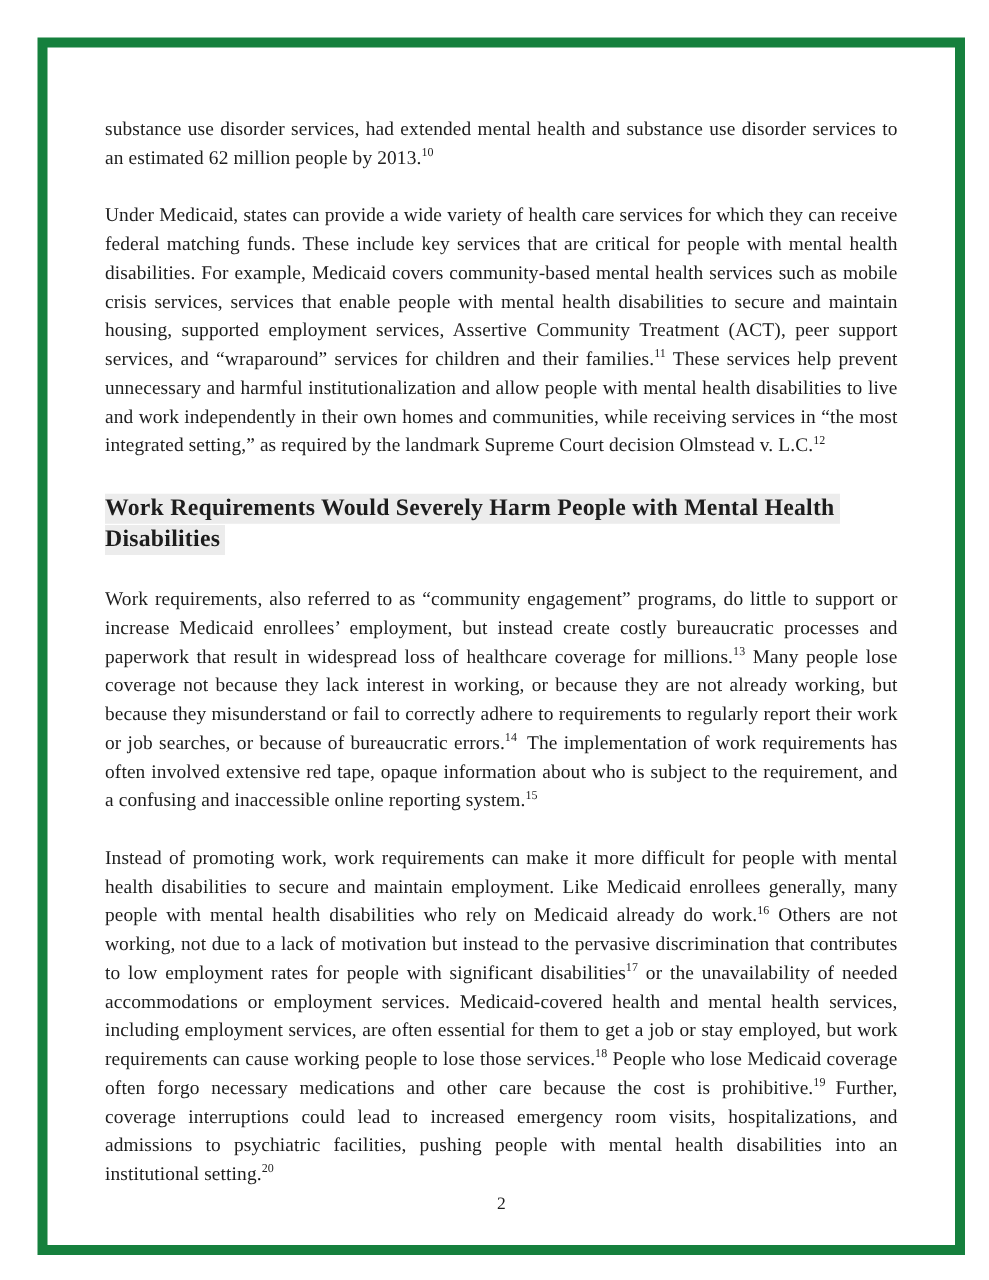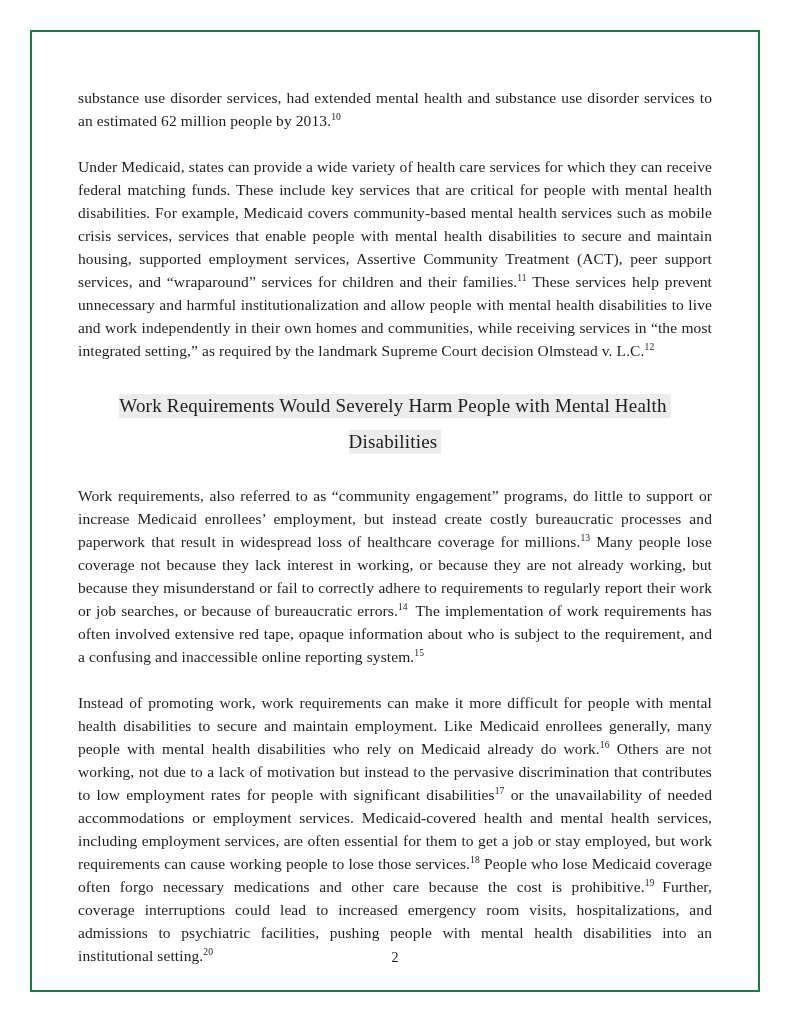--- a/index.html
+++ b/index.html
@@ -15,42 +15,42 @@
     overflow: hidden;
     font-family: "Liberation Serif", "DejaVu Serif", serif;
     color: #1d1d1d;
   }
   .frame {
     position: absolute;
     left: 30px;
     top: 30px;
     width: 726px;
     height: 958px;
-    border: 2px solid #15803d;
+    border: 8px solid #15803d;
     box-sizing: content-box;
   }
   .content {
     position: absolute;
     left: 46px;
     right: 46px;
     top: 54px;
     text-align: justify;
     font-size: 15.5px;
     line-height: 23px;
     letter-spacing: 0.1px;
   }
   .para {
     margin: 0 0 23px 0;
   }
   .heading {
     font-size: 19px;
-    line-height: 36px;
-    font-weight: 400;
+    line-height: 25px;
+    font-weight: 700;
     margin: 26px 0 24px 0;
-    text-align: center;
+    text-align: left;
     letter-spacing: 0.2px;
   }
   .heading .hl {
     background: #ececec;
     box-decoration-break: clone;
     -webkit-box-decoration-break: clone;
     padding: 1px 4px 2px 0;
   }
   .it {
   }

